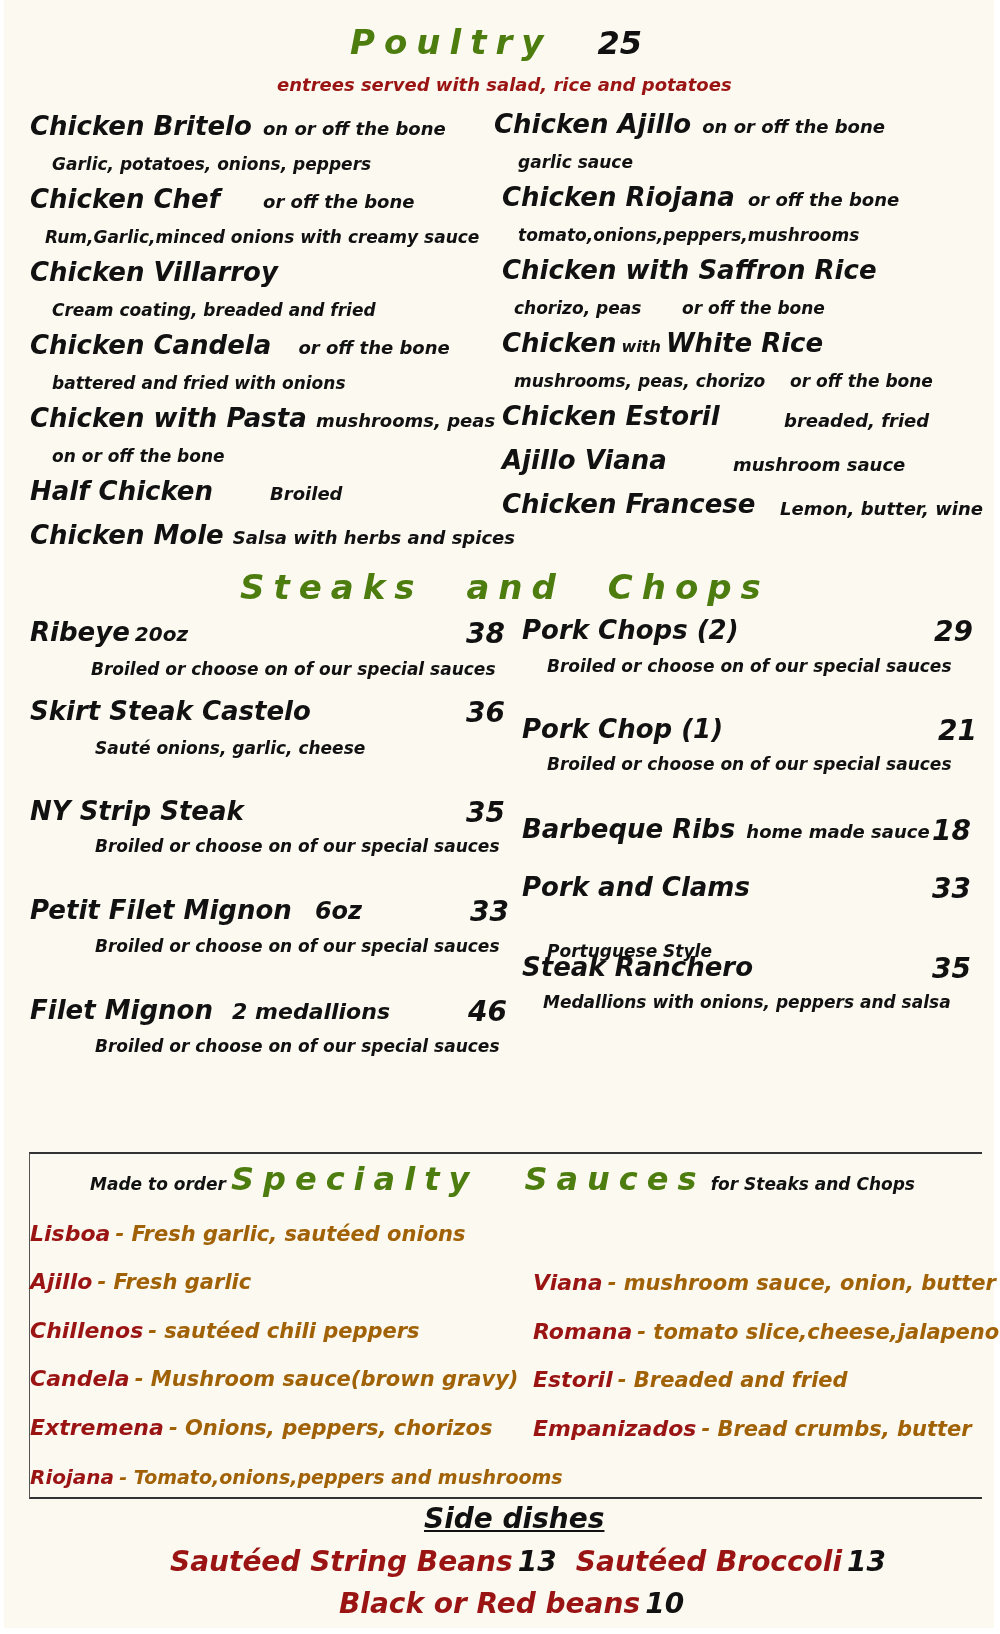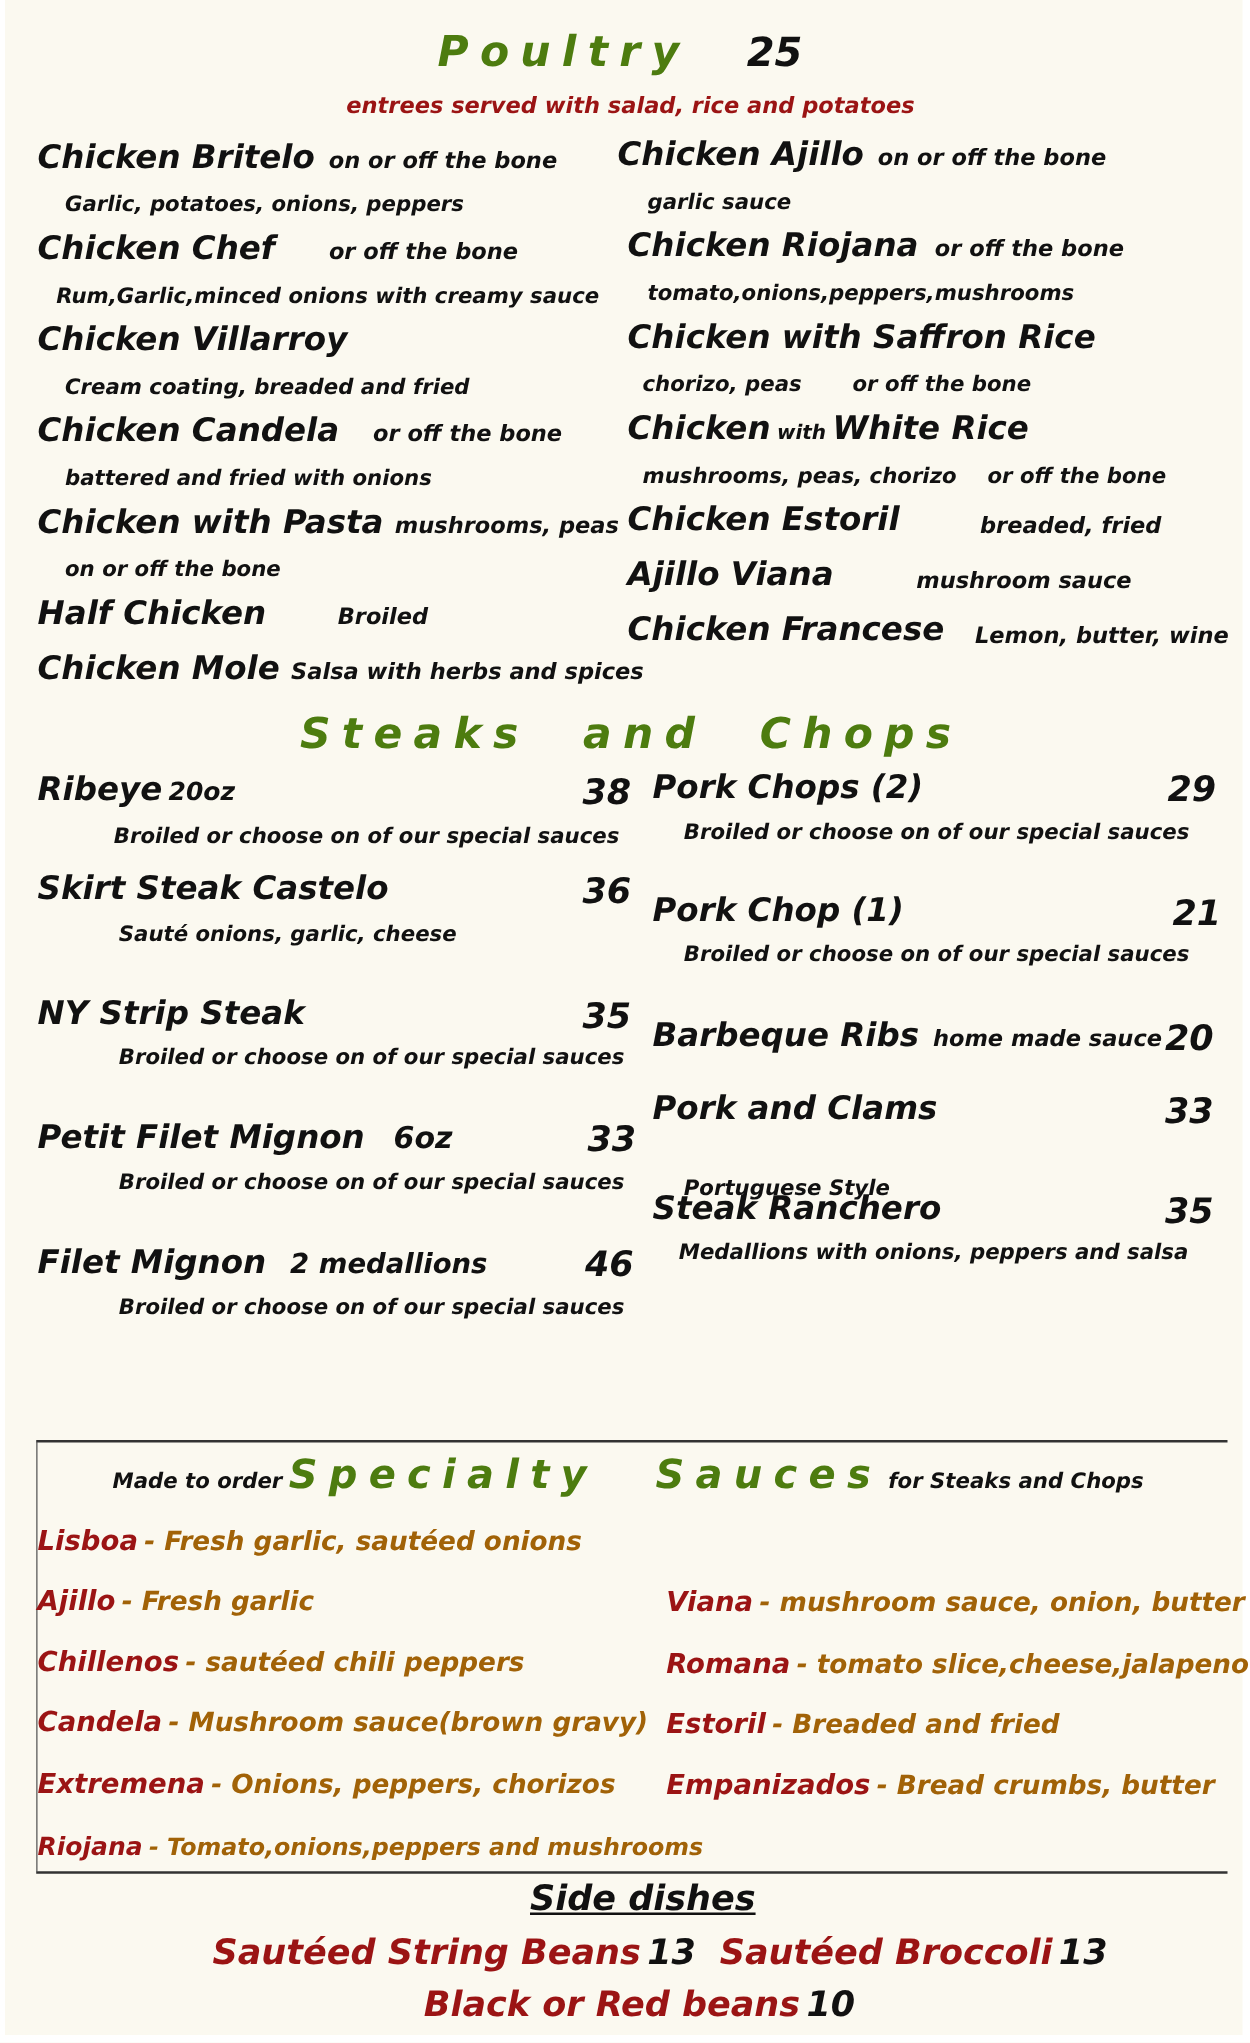--- a/index.html
+++ b/index.html
@@ -165,21 +165,21 @@
 <div class="abs" style="left:522px; top:714px;">
   <span class="item-name">Pork Chop (1)</span>
 </div>
 <div class="abs price" style="left:938px; top:714px;">21</div>
 <div class="abs desc" style="left:547px; top:754px;">Broiled or choose on of our special sauces</div>
 
 <div class="abs" style="left:522px; top:814px;">
   <span class="item-name">Barbeque Ribs</span>
   <span class="note" style="margin-left:6px;">home made sauce</span>
 </div>
-<div class="abs price" style="left:932px; top:814px;">20</div>
+<div class="abs price" style="left:932px; top:814px;">18</div>
 
 <div class="abs" style="left:522px; top:872px;">
   <span class="item-name">Pork and Clams</span>
 </div>
 <div class="abs price" style="left:932px; top:872px;">33</div>
 <div class="abs desc" style="left:547px; top:913px;margin-top:28px;">Portuguese Style</div>
 
 <div class="abs" style="left:522px; top:952px;">
   <span class="item-name">Steak Ranchero</span>
 </div>

